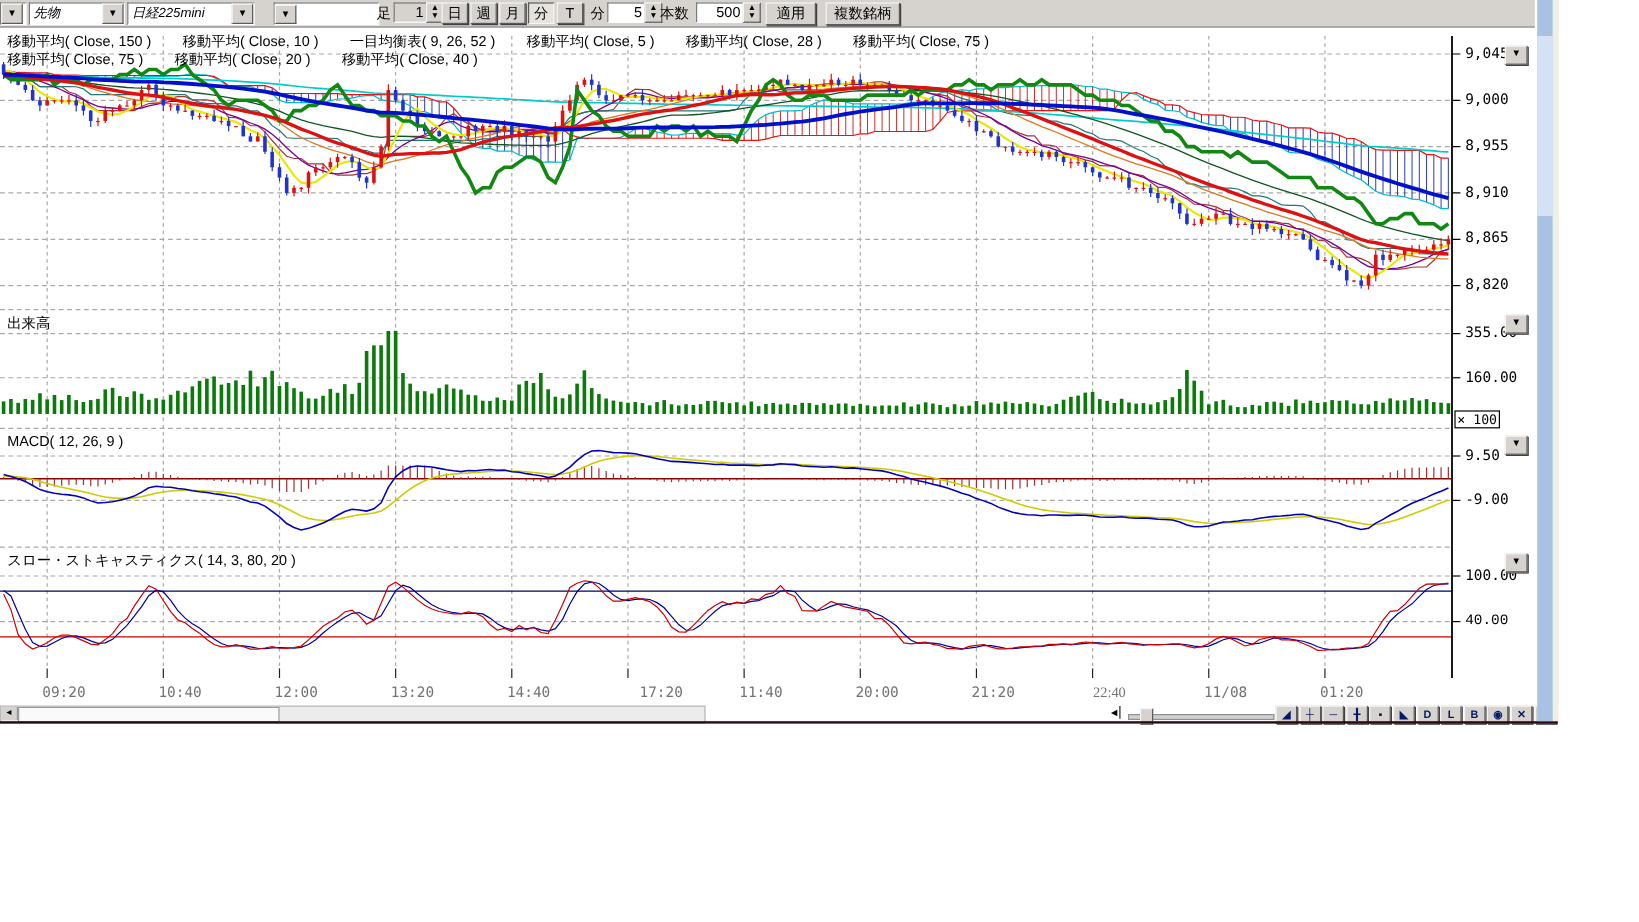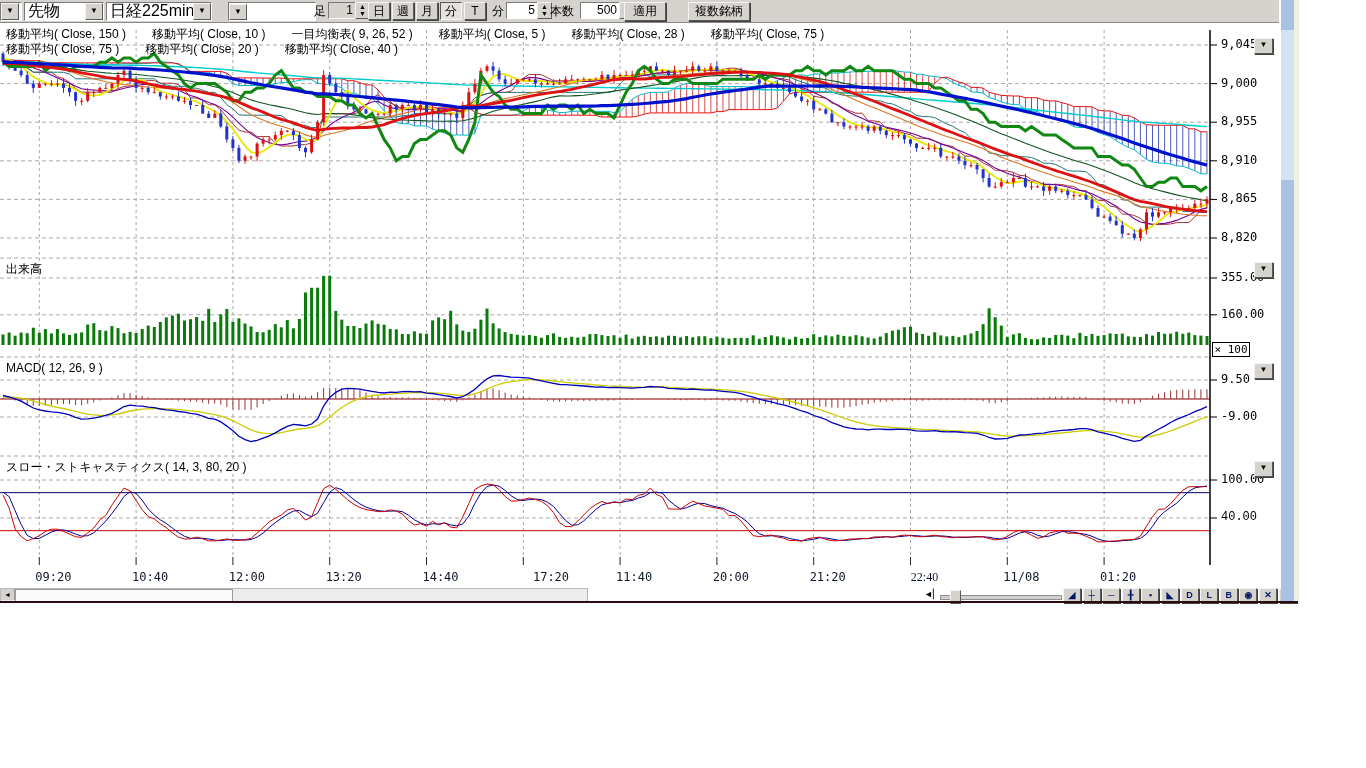--- a/index.html
+++ b/index.html
@@ -4,38 +4,38 @@
 <style>
   html,body{margin:0;padding:0;background:#ffffff;width:1366px;height:768px;overflow:hidden;
     font-family:"Liberation Sans",sans-serif;-webkit-font-smoothing:none;}
   .app{position:absolute;left:0;top:0;width:1298px;height:602px;background:#ffffff;}
   
   .toolbar{position:absolute;left:0;top:0;width:1279px;height:22px;background:#d6d3ce;
     border-bottom:1px solid #8a8a8a;}
   .tb-item{position:absolute;top:2px;height:17px;font-size:12px;line-height:17px;color:#000;}
   .combo{background:#fff;border-top:1px solid #7a7a7a;border-left:1px solid #7a7a7a;
     border-bottom:1px solid #fff;border-right:1px solid #fff;display:flex;}
-  .combo .cval{flex:1;padding:0 3px;white-space:nowrap;overflow:hidden;font-size:16px;line-height:16px;}
+  .combo .cval{flex:1;padding:0 3px;white-space:nowrap;overflow:hidden;font-size:11px;line-height:16px;font-style:italic;}
   .combo .carr{width:16px;background:#d6d3ce;border:1px solid;border-color:#f4f4f4 #5a5a5a #5a5a5a #f4f4f4;
     font-size:8px;line-height:14px;text-align:center;color:#000;}
   .btn3d{background:#d6d3ce;border:1px solid;border-color:#f4f4f4 #5a5a5a #5a5a5a #f4f4f4;
     box-shadow:1px 1px 0 #404040;text-align:center;font-size:12px;color:#000;cursor:default;}
   .btn3d.pressed{border-color:#5a5a5a #f4f4f4 #f4f4f4 #5a5a5a;box-shadow:none;background:#e6e3de;}
   .spinbox{display:flex;}
   .spinbox .sval{background:#fff;border-top:1px solid #7a7a7a;border-left:1px solid #7a7a7a;
      border-bottom:1px solid #fff;border-right:none;text-align:right;padding:0 2px;font-size:12px;line-height:15px;}
   .spinbox .sval.gray{background:#d6d3ce;}
   .spinbox .sbtn{width:13px;background:#d6d3ce;border:1px solid;border-color:#f4f4f4 #5a5a5a #5a5a5a #f4f4f4;
      font-size:7px;line-height:7px;text-align:center;}
   .tb-label{font-size:12px;line-height:19px;}
   
   .legend{position:absolute;left:6px;font-size:12px;color:#000;white-space:nowrap;display:flex;gap:26px;}
   .pane-label{position:absolute;left:6px;font-size:12px;color:#000;background:rgba(255,255,255,.0);}
   .axis-label{position:absolute;font-family:"DejaVu Sans Mono",monospace;font-size:12px;color:#000;white-space:nowrap;}
-  .xaxis-label{position:absolute;font-family:"DejaVu Sans Mono",monospace;font-size:12px;color:#0f172a;
+  .xaxis-label{position:absolute;font-family:"DejaVu Sans Mono",monospace;font-size:12px;color:#737373;
      width:60px;text-align:center;}
   .scale-btn{position:absolute;width:17px;height:14px;background:#d6d3ce;border:1px solid;
      border-color:#f4f4f4 #5a5a5a #5a5a5a #f4f4f4;box-shadow:1px 1px 0 #404040;font-size:8px;
      line-height:12px;text-align:center;color:#000;}
   .mult-badge{position:absolute;left:1212px;top:342px;width:36px;height:13px;border:1px solid #000;
      background:#fff;font-family:"DejaVu Sans Mono",monospace;font-size:11px;line-height:13px;text-align:center;}
   
   .hscroll{position:absolute;left:0;top:588px;width:586px;height:13px;background:#ececec;
      border:1px solid #b8b8b8;}
   .hthumb{position:absolute;left:14px;top:0px;width:216px;height:11px;background:#fafafa;
@@ -92,21 +92,21 @@
     <div class="tb-item tb-label" style="left:492px;">分</div>
     <div class="tb-item spinbox" style="left:506px;">
       <span class="sval" style="width:26px;">5</span>
       <span class="sbtn">▲<br>▼</span>
     </div>
     <div class="tb-item tb-label" style="left:550px;">本数</div>
     <div class="tb-item spinbox" style="left:580px;">
       <span class="sval" style="width:34px;">500</span>
       <span class="sbtn">▲<br>▼</span>
     </div>
-    <div class="tb-item btn3d" style="left:624px;width:40px;line-height:16px;">適用</div>
+    <div class="tb-item btn3d" style="left:638px;width:40px;line-height:16px;">適用</div>
     <div class="tb-item btn3d" style="left:688px;width:60px;line-height:16px;">複数銘柄</div>
   </div>
 
   <svg id="chart-svg" width="1279" height="566" viewBox="0 24 1279 566" style="position:absolute;left:0;top:24px;">
       <defs>
         <clipPath id="cpPrice">
           <rect x="0" y="28" width="1210" height="229"></rect>
         </clipPath>
 <clipPath id="cpVol">
           <rect x="0" y="258" width="1210" height="88"></rect>

